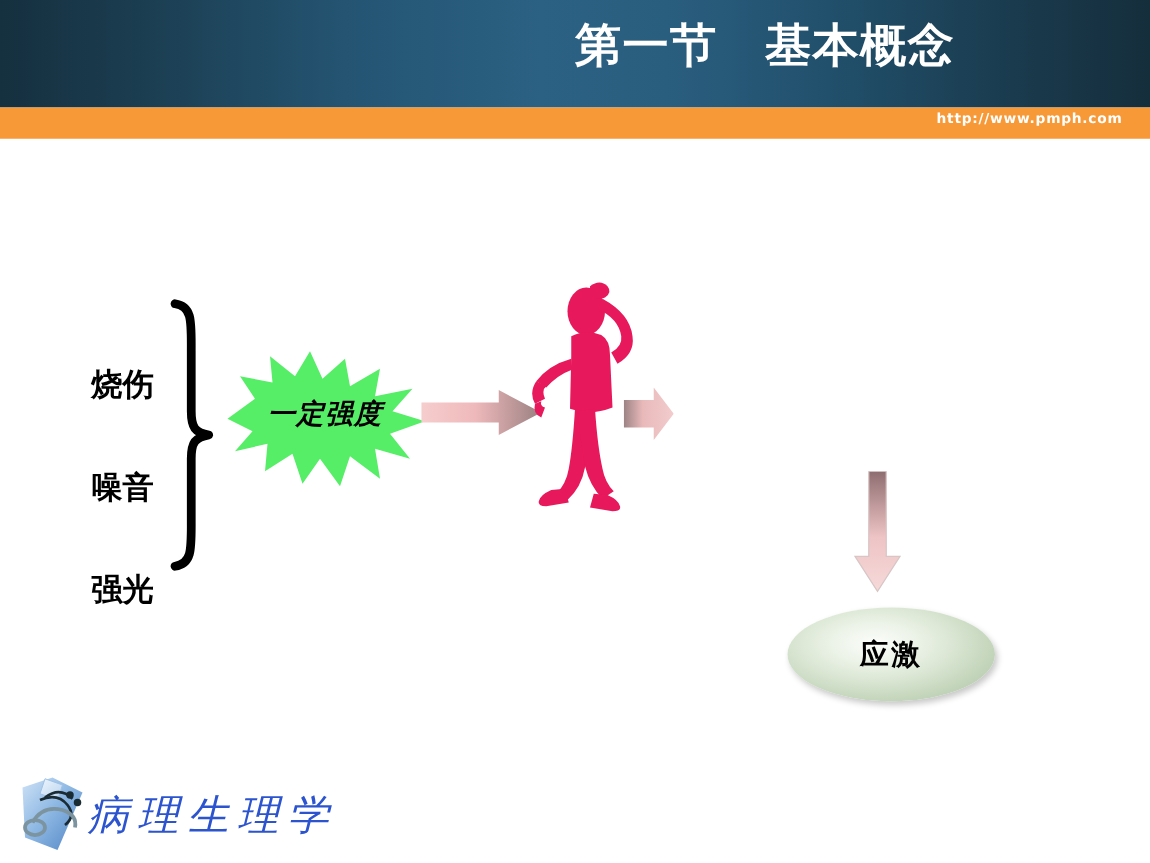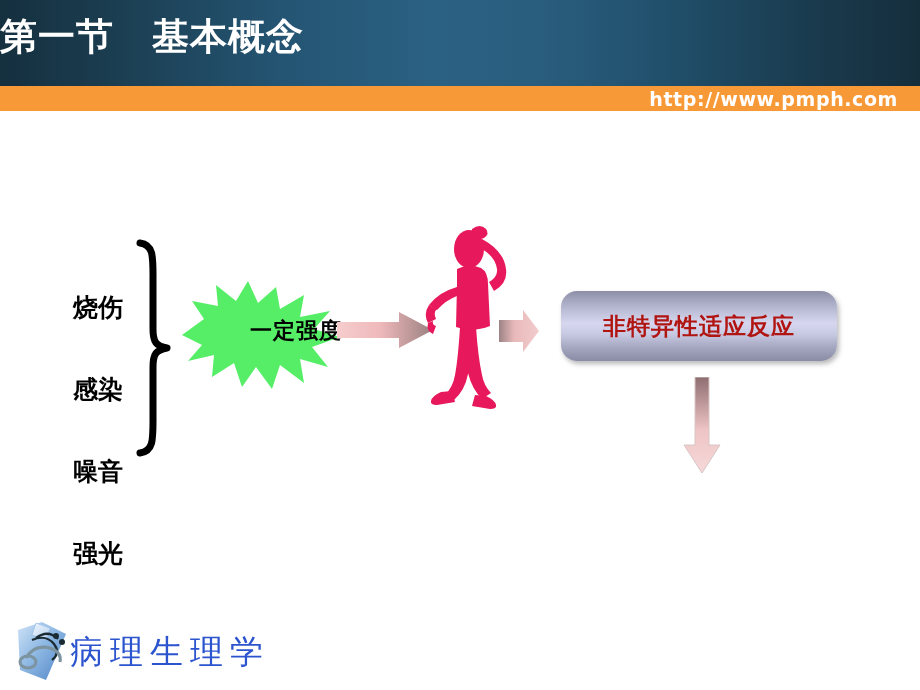--- a/index.html
+++ b/index.html
@@ -28,41 +28,42 @@
         #2b6183 47%,
         #2a5e7f 58%,
         #21506c 72%,
         #1a3b4e 88%,
         #152e3c 100%);
   }
   #header-title {
     position: absolute;
     left: 0; top: 12px;
     width: 736px;
-    text-align: left;
+    text-align: right;
     color: #ffffff;
     font-size: 37px;
     font-weight: bold;
     letter-spacing: 1px;
     font-family: "DejaVu Sans", "Liberation Sans", sans-serif;
     white-space: pre;
+    padding-left: 28px;
   }
   #orange-bar {
     position: absolute;
     left: 0; top: 86px;
     width: 920px;
     height: 25px;
     background: #f89938;
   }
   #header-url {
     position: absolute;
     right: 22px;
     top: 88px;
     color: #ffffff;
-    font-size: 19px;
+    font-size: 11px;
     font-weight: bold;
     letter-spacing: 0.6px;
     font-family: "DejaVu Sans", "Liberation Sans", sans-serif;
   }
 
   
   #stage {
     position: absolute;
     left: 0; top: 111px;
     width: 920px;
@@ -99,26 +100,27 @@
     left: 178px;
     top: 168px;
     width: 164px;
     height: 112px;
   }
   #burst-label {
     position: absolute;
     left: 178px;
     top: 205px;
     width: 164px;
-    text-align: right;
+    text-align: center;
     font-size: 22px;
     font-weight: bold;
     color: #000000;
     letter-spacing: 1px;
     font-family: "DejaVu Sans", "Liberation Sans", sans-serif;
+    font-style: italic;
   }
 
   
   #arrow-1 {
     position: absolute;
     left: 337px;
     top: 199px;
     width: 96px;
     height: 40px;
   }
@@ -222,39 +224,39 @@
     position: absolute;
     left: 0; top: 0;
     width: 62px;
     height: 66px;
   }
   #footer-text {
     position: absolute;
     left: 58px;
     top: 12px;
     font-size: 33px;
+    font-style: italic;
     color: #2c54cf;
     letter-spacing: 7px;
     font-family: "DejaVu Serif", "Liberation Serif", serif;
     text-shadow: 1px 1px 1px rgba(255,255,255,0.9);
   }
 </style>
 </head>
 <body>
 
 <div id="slide-header"></div>
 <div id="header-title">第一节　基本概念</div>
 <div id="orange-bar"></div>
 <div id="header-url">http://www.pmph.com</div>
 
 <div id="stage">
 
   <div id="stressor-list">
     <div class="stressor-item">烧伤</div>
-    <div class="stressor-item">感染</div>
     <div class="stressor-item">噪音</div>
     <div class="stressor-item">强光</div>
   </div>
 
   <svg id="brace" viewBox="0 0 36 218">
     <path d="M4 4 C 18 6, 17 18, 17 42 L 17 90 C 17 103, 20 107, 31 109
              C 20 111, 17 115, 17 128 L 17 176 C 17 200, 18 212, 4 214" fill="none" stroke="#000000" stroke-width="7" stroke-linecap="round" stroke-linejoin="round"></path>
   </svg>
 
   <svg id="burst" viewBox="0 0 164 112" preserveAspectRatio="none">
@@ -303,35 +305,35 @@
 
       <path d="M36 104 q-2 32 -5 48 q-2 12 -10 20 l9 5 q11 -10 14 -26 q3 -20 5 -44 z"></path>
 
       <path d="M52 104 q2 30 6 48 q2 11 9 18 l-9 6 q-10 -10 -14 -26 q-4 -22 -6 -44 z"></path>
 
       <path d="M17 169 q-9 4 -10 9 q-1 4 6 4 l18 -3 -3 -11 z"></path>
       <path d="M62 173 q9 4 10 9 q1 4 -6 4 l-18 -3 3 -11 z"></path>
     </g>
   </svg>
 
-  <div id="reaction-box">
-    <div id="reaction-text">非特异性适应反应</div>
-  </div>
 
   <svg id="arrow-down" viewBox="0 0 40 98">
     <defs>
       <linearGradient id="ag3" x1="0" y1="0" x2="0" y2="1">
         <stop offset="0%" stop-color="#8e6d70"></stop>
         <stop offset="55%" stop-color="#eec4c5"></stop>
         <stop offset="100%" stop-color="#f6d9d9"></stop>
       </linearGradient>
     </defs>
     <polygon points="13,0 27,0 27,68 38,68 20,96 2,68 13,68" fill="url(#ag3)" stroke="#d8c5c5" stroke-width="1"></polygon>
   </svg>
 
+  <div id="stress-ellipse">
+    <div id="stress-text">应激</div>
+  </div>
 
 </div>
 
 <div id="footer-logo">
   <svg id="footer-icon" viewBox="0 0 62 66">
     <defs>
       <linearGradient id="bk" x1="0" y1="0" x2="1" y2="1">
         <stop offset="0%" stop-color="#cfe2f6"></stop>
         <stop offset="45%" stop-color="#8fb9e4"></stop>
         <stop offset="100%" stop-color="#4d82c4"></stop>

